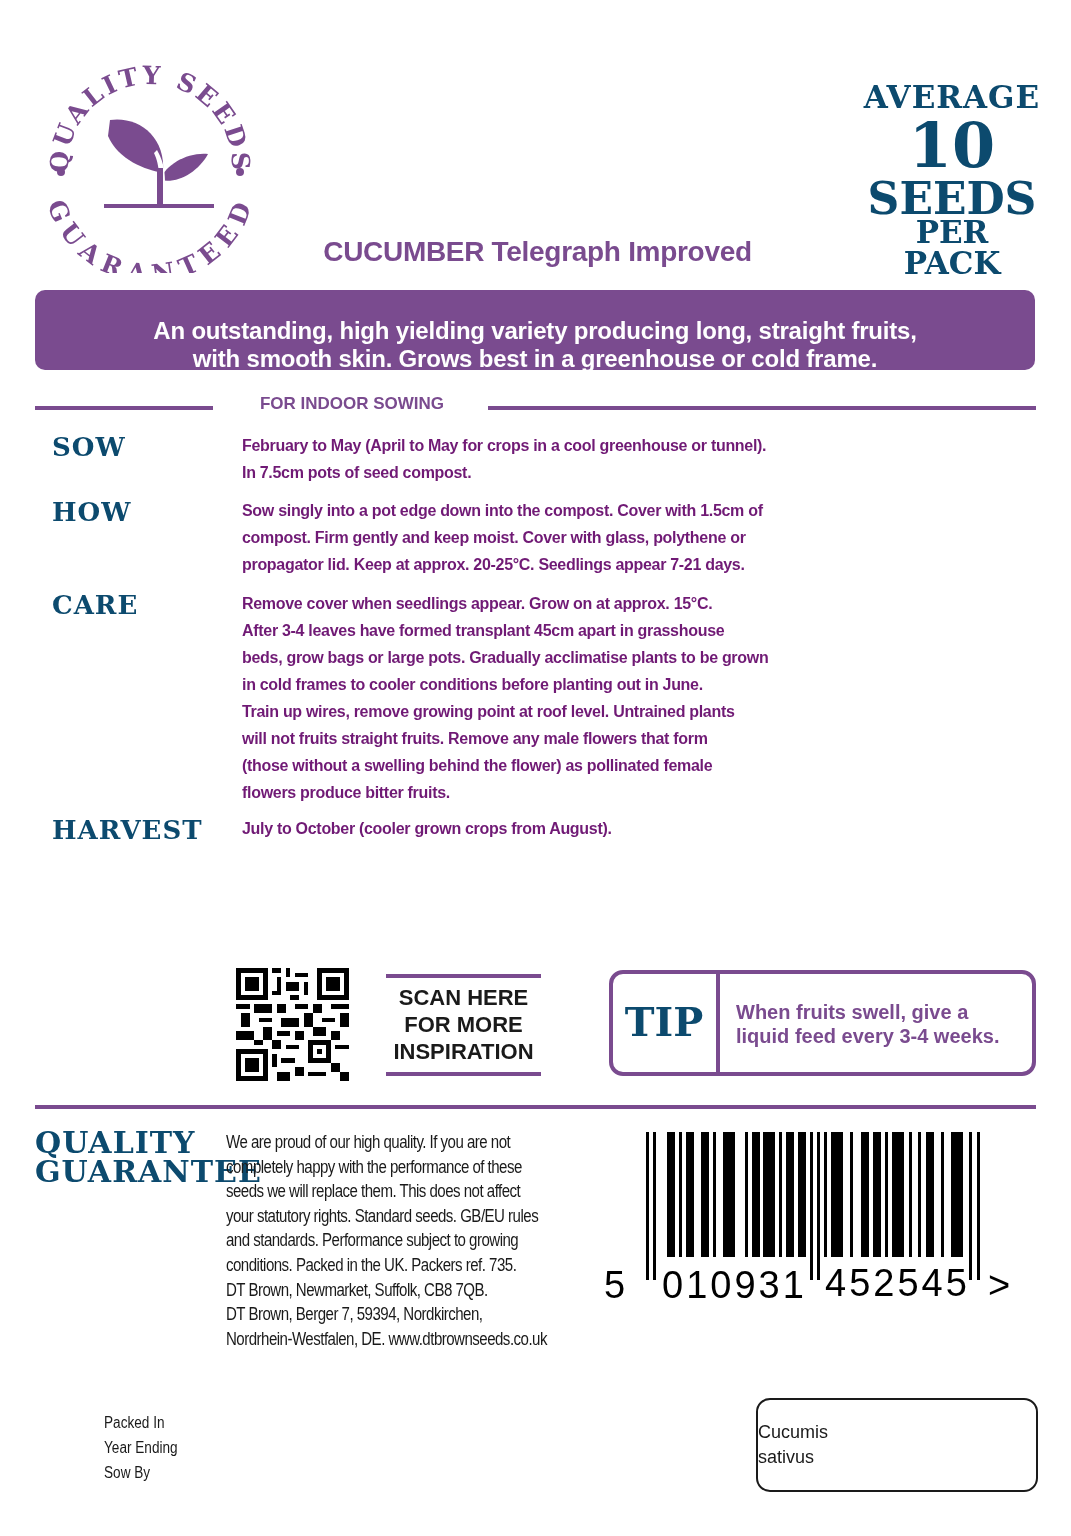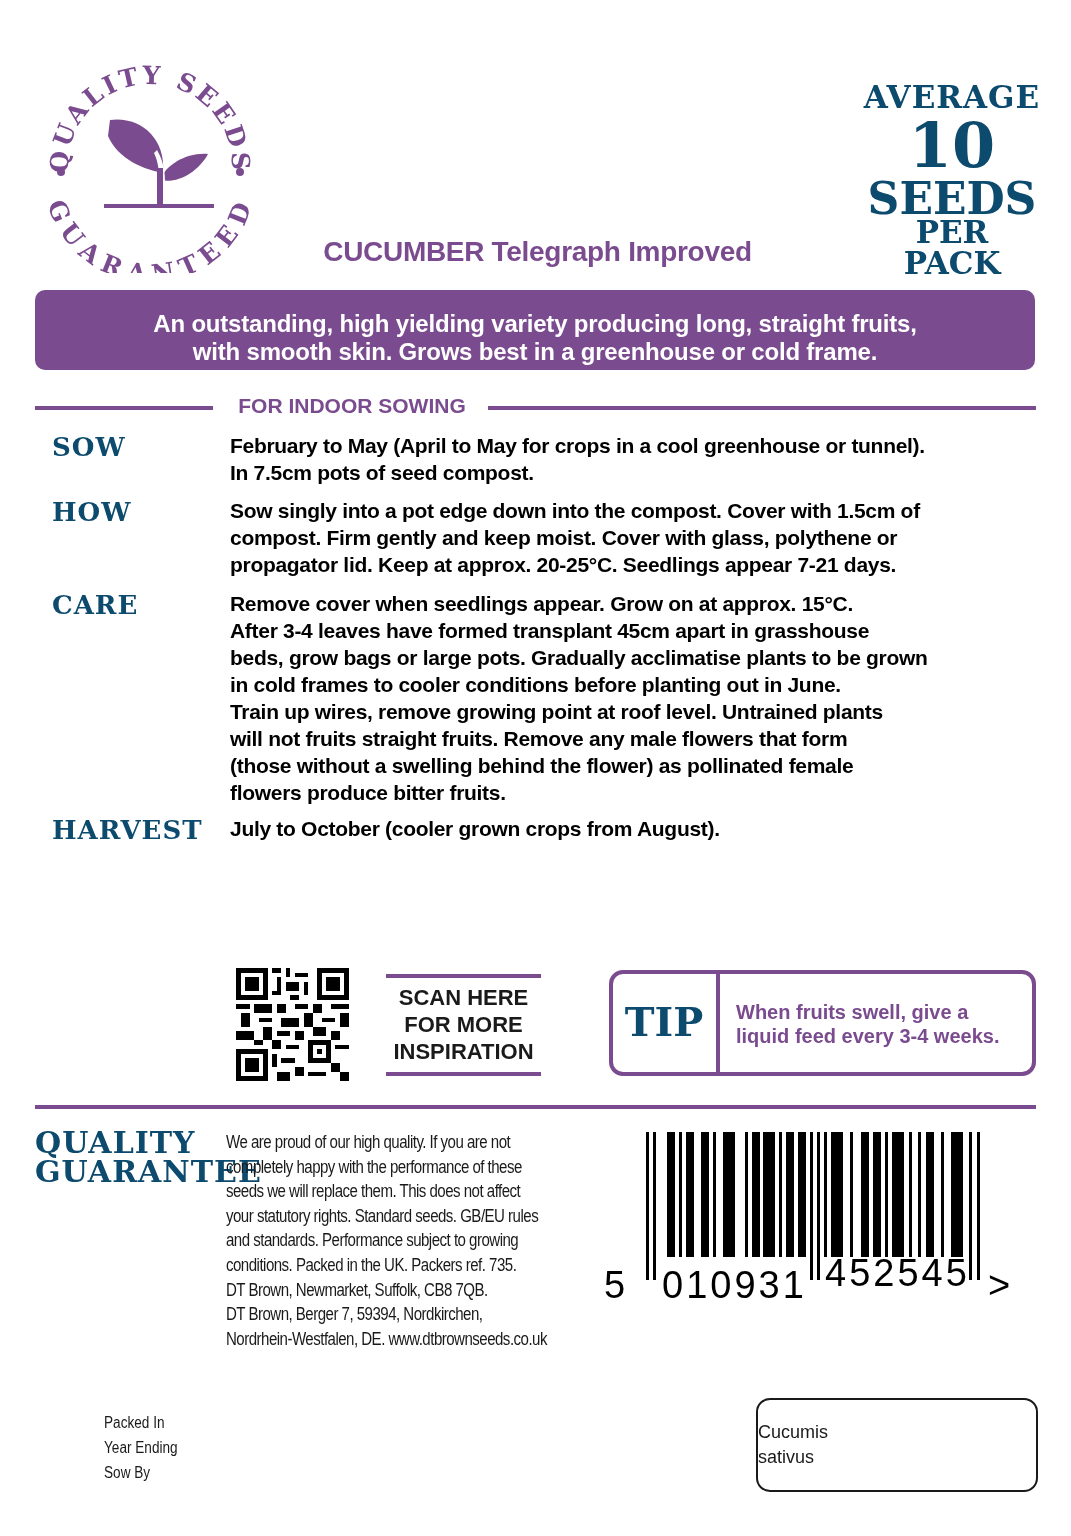--- a/index.html
+++ b/index.html
@@ -12,29 +12,29 @@
 
   
   #avg { left: 862px; top: 82px; width: 180px; text-align: center; line-height: 1; }
   #avg .l1 { font-size: 31px; letter-spacing: 1px; }
   #avg .l2 { font-size: 62px; margin-top: 2px; }
   #avg .l3 { font-size: 44px; margin-top: 0px; }
   #avg .l4 { font-size: 31px; margin-top: -4px; }
 
   #title { left: 300px; top: 236px; width: 475px; text-align: center; font-family: "Liberation Sans", sans-serif; font-weight: bold; font-size: 28px; color: #7a4b8f; letter-spacing: -0.3px; }
 
-  #banner { left: 35px; top: 290px; width: 1000px; height: 80px; background: #7a4b8f; border-radius: 10px; color: #fff; text-align: center; font-family: "Liberation Sans", sans-serif; font-weight: bold; font-size: 24px; line-height: 28px; padding-top: 20px; box-sizing: border-box; letter-spacing: -0.2px; }
+  #banner { left: 35px; top: 290px; width: 1000px; height: 80px; background: #7a4b8f; border-radius: 10px; color: #fff; text-align: center; font-family: "Liberation Sans", sans-serif; font-weight: bold; font-size: 24px; line-height: 28px; padding-top: 27px; box-sizing: border-box; letter-spacing: -0.2px; }
 
   
   #sec-line-left { left: 35px; top: 406px; width: 178px; height: 4px; background: #7a4b8f; }
   #sec-line-right { left: 488px; top: 406px; width: 548px; height: 4px; background: #7a4b8f; }
-  #sec-title { left: 222px; top: 394px; width: 260px; font-family: "Liberation Sans", sans-serif; font-weight: bold; font-size: 21px; color: #7a4b8f; text-align: center; }
+  #sec-title { left: 222px; top: 394px; width: 260px; font-family: "Liberation Sans", sans-serif; font-weight: bold; font-size: 17px; color: #7a4b8f; text-align: center; }
 
   .row-label { left: 52px; font-size: 26px; letter-spacing: 1px; }
-  .row-text { left: 230px; width: 790px; font-family: "Liberation Sans", sans-serif; font-weight: bold; font-size: 21px; line-height: 27px; color: #000000; letter-spacing: -0.3px; }
+  .row-text { left: 242px; width: 790px; font-family: "Liberation Sans", sans-serif; font-weight: bold; font-size: 16px; line-height: 27px; color: #701a75; letter-spacing: -0.3px; }
   .row-text div { white-space: nowrap; }
 
   
   #qr { left: 236px; top: 968px; width: 113px; height: 113px; }
   #scan-top { left: 386px; top: 974px; width: 155px; height: 4px; background: #7a4b8f; }
   #scan-bot { left: 386px; top: 1072px; width: 155px; height: 4px; background: #7a4b8f; }
   #scan-text { left: 386px; top: 984px; width: 155px; text-align: center; font-family: "Liberation Sans", sans-serif; font-weight: bold; font-size: 22px; line-height: 27px; color: #1a1a1a; }
 
   
   #tip { left: 609px; top: 970px; width: 427px; height: 106px; border: 4px solid #7a4b8f; border-radius: 14px; box-sizing: border-box; }
@@ -257,21 +257,21 @@
       <rect x="314" y="2" width="8" height="125"></rect>
         <rect x="329" y="2" width="3" height="125"></rect>
         <rect x="339" y="2" width="12" height="125"></rect>
 
       <rect x="357" y="2" width="3" height="148"></rect>
         <rect x="365" y="2" width="3" height="148"></rect>
     </g>
   </svg>
   <div class="abs bc-digit" style="left:-8px; top:134px;">5</div>
   <div class="abs bc-digit" style="left:50px; top:134px; letter-spacing:3px;">010931</div>
-  <div class="abs bc-digit" style="left:213px; top:122px; letter-spacing:3px;">452545</div>
+  <div class="abs bc-digit" style="left:213px; top:132px; letter-spacing:3px;">452545</div>
   <div class="abs bc-digit" style="left:376px; top:134px;">&gt;</div>
 </div>
 
 <div id="dates" class="abs">
   <div>Packed In</div>
   <div>Year Ending</div>
   <div>Sow By</div>
 </div>
 
 <div id="latin" class="abs">

